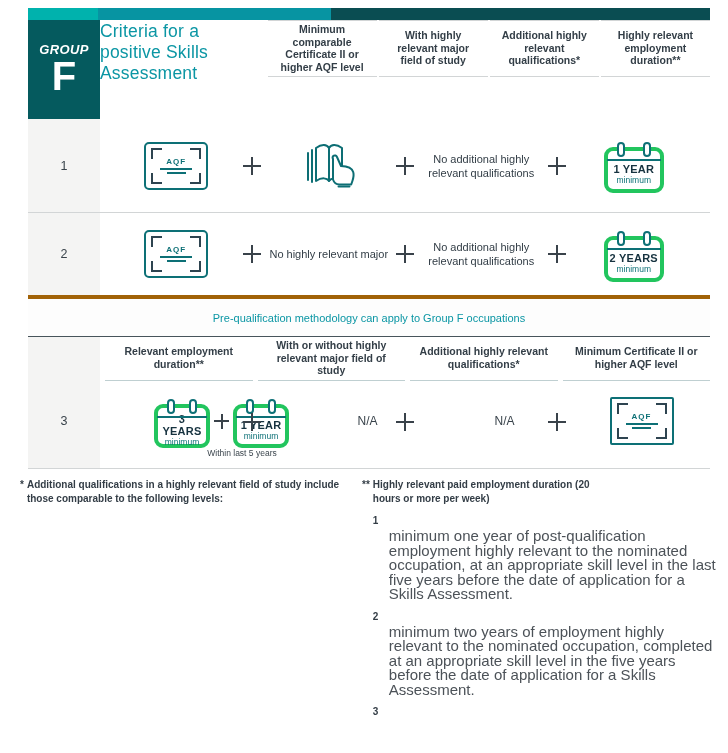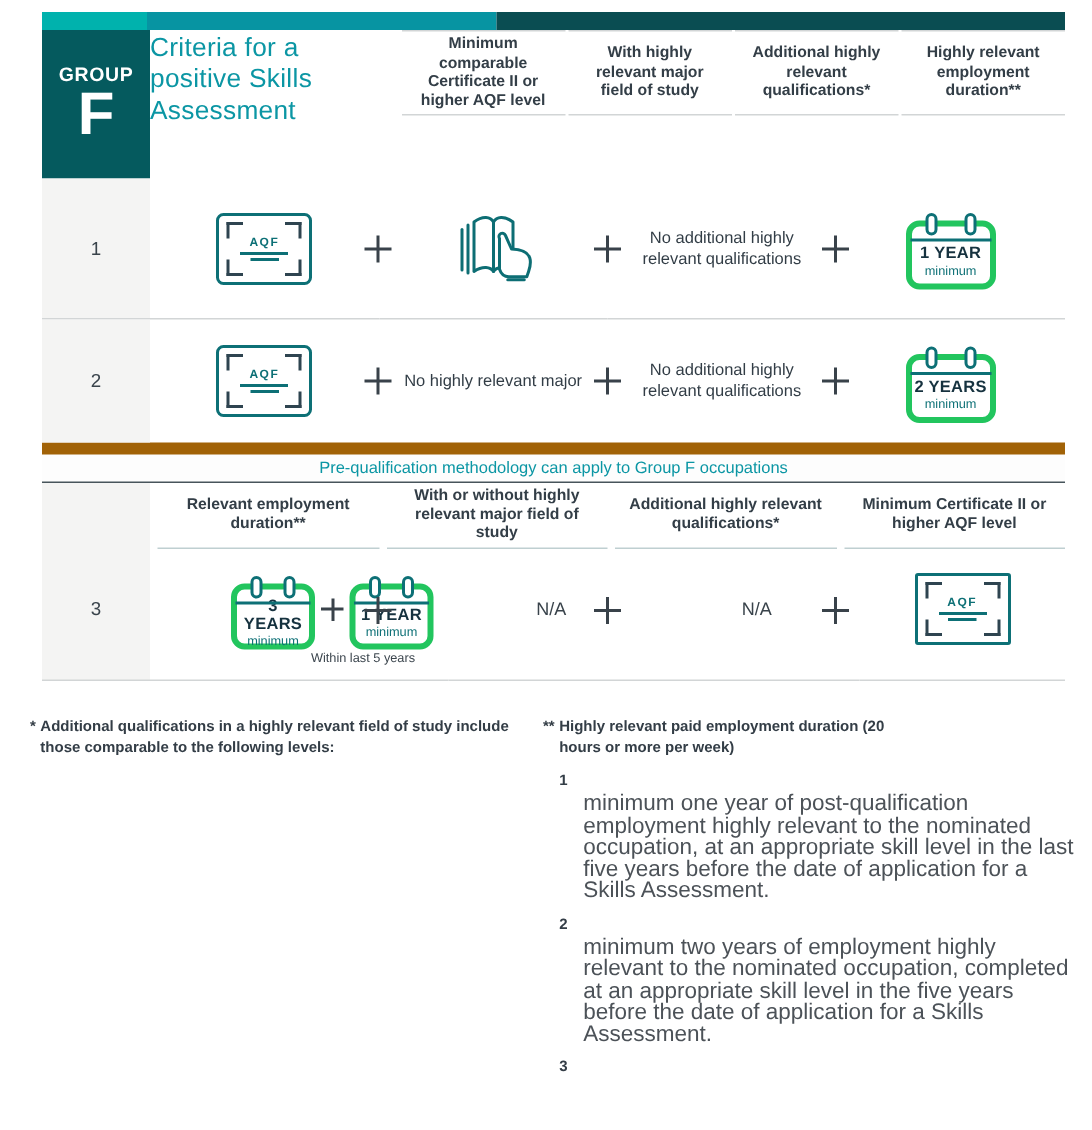--- a/index.html
+++ b/index.html
@@ -11,21 +11,21 @@
   .topbar .seg1{width:70px;background:#00b2ad;}
   .topbar .seg2{width:233px;background:#0794a2;}
   .topbar .seg3{flex:1;background:#0a4d52;}
 
   
   .table{position:absolute;left:28px;top:20px;width:682px;}
 
   .head-band{display:flex;}
   .group-box{width:72px;height:99px;background:#055a5e;color:#fff;display:flex;
              flex-direction:column;align-items:center;justify-content:center;}
-  .group-label{font-size:13px;font-weight:700;letter-spacing:.4px;line-height:14px;}
+  .group-label{font-size:13px;font-weight:700;letter-spacing:.4px;line-height:14px;font-style:italic;}
   .group-letter{font-size:40px;font-weight:700;line-height:42px;margin-top:-2px;}
   .head-right{flex:1;display:flex;flex-direction:row;gap:47px;}
   .title-cell{height:64px;display:flex;align-items:center;justify-content:center;}
   .main-title{font-size:17.5px;color:#0b96a4;letter-spacing:.2px;}
 
   .header-row{display:grid;grid-template-columns:repeat(4,1fr);column-gap:2px;height:35px;}
   .header-cell{border-top:1px solid #d2d5d6;border-bottom:1px solid #d2d5d6;
                display:flex;align-items:center;justify-content:center;text-align:center;
                font-size:10.5px;font-weight:700;line-height:12.5px;color:#333e47;padding:2px 8px 3px;}
 
@@ -68,21 +68,21 @@
   .cal-val{font-size:11px;font-weight:700;color:#16323f;line-height:12px;letter-spacing:.2px;}
   .cal-min{font-size:8.5px;color:#0d7076;line-height:10px;}
   .cal.small{width:56px;height:44px;}
 
   .cal-group{display:flex;align-items:center;justify-content:flex-end;padding-left:44px;}
   .cal-cell{position:relative;}
   .cal-caption{position:absolute;bottom:8px;right:2px;width:110px;text-align:center;
                font-size:8.5px;color:#3c464e;}
 
   
-  .banner{height:27px;border-top:8px solid #a16207;border-bottom:1px solid #47545b;background:#fdfdfd;
+  .banner{height:42px;border-top:4px solid #a16207;border-bottom:1px solid #47545b;background:#fdfdfd;
           display:flex;align-items:center;justify-content:center;box-sizing:border-box;
           font-size:11px;color:#0b96a4;}
 
   .header-row2{display:grid;grid-template-columns:72px repeat(4,1fr);column-gap:5px;height:37px;}
   .header-row2 .stub{background:#f4f4f3;border-bottom:1px solid #bfcfd1;}
   .header-row2 .header-cell{border-top:none;border-bottom:1px solid #bfcfd1;}
 
   .na-text{font-size:12px;color:#39434b;}
 
   

